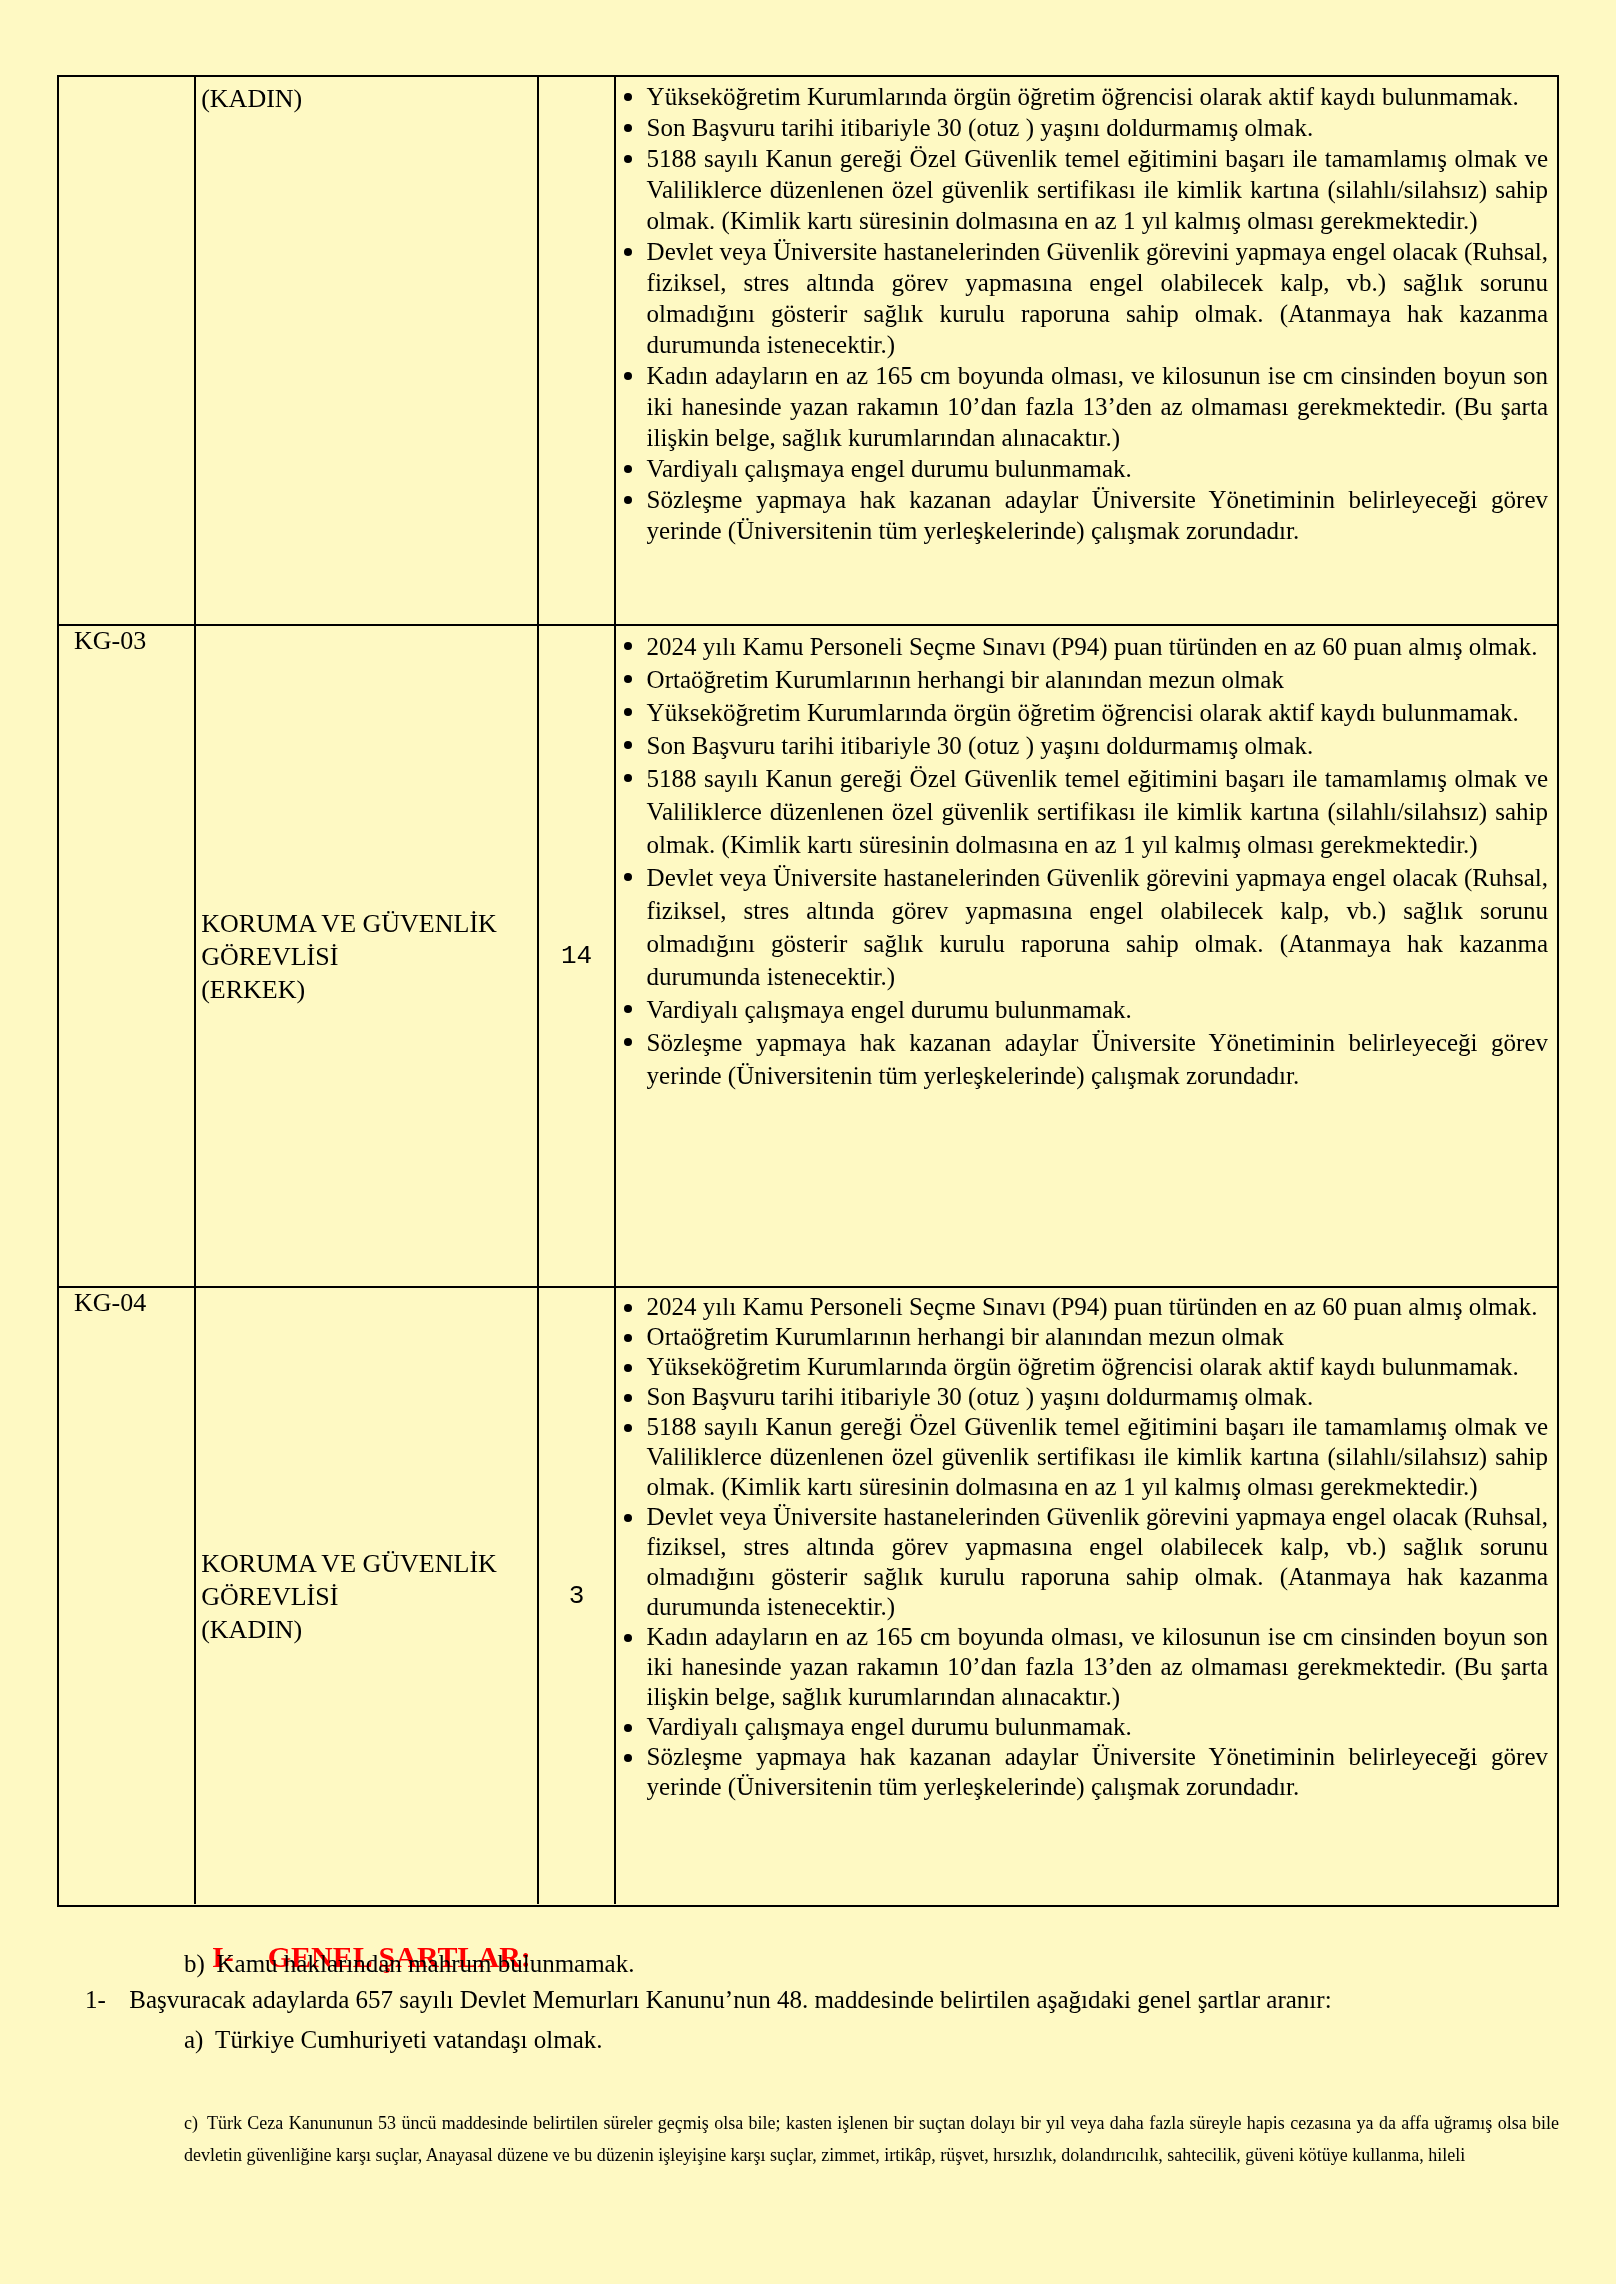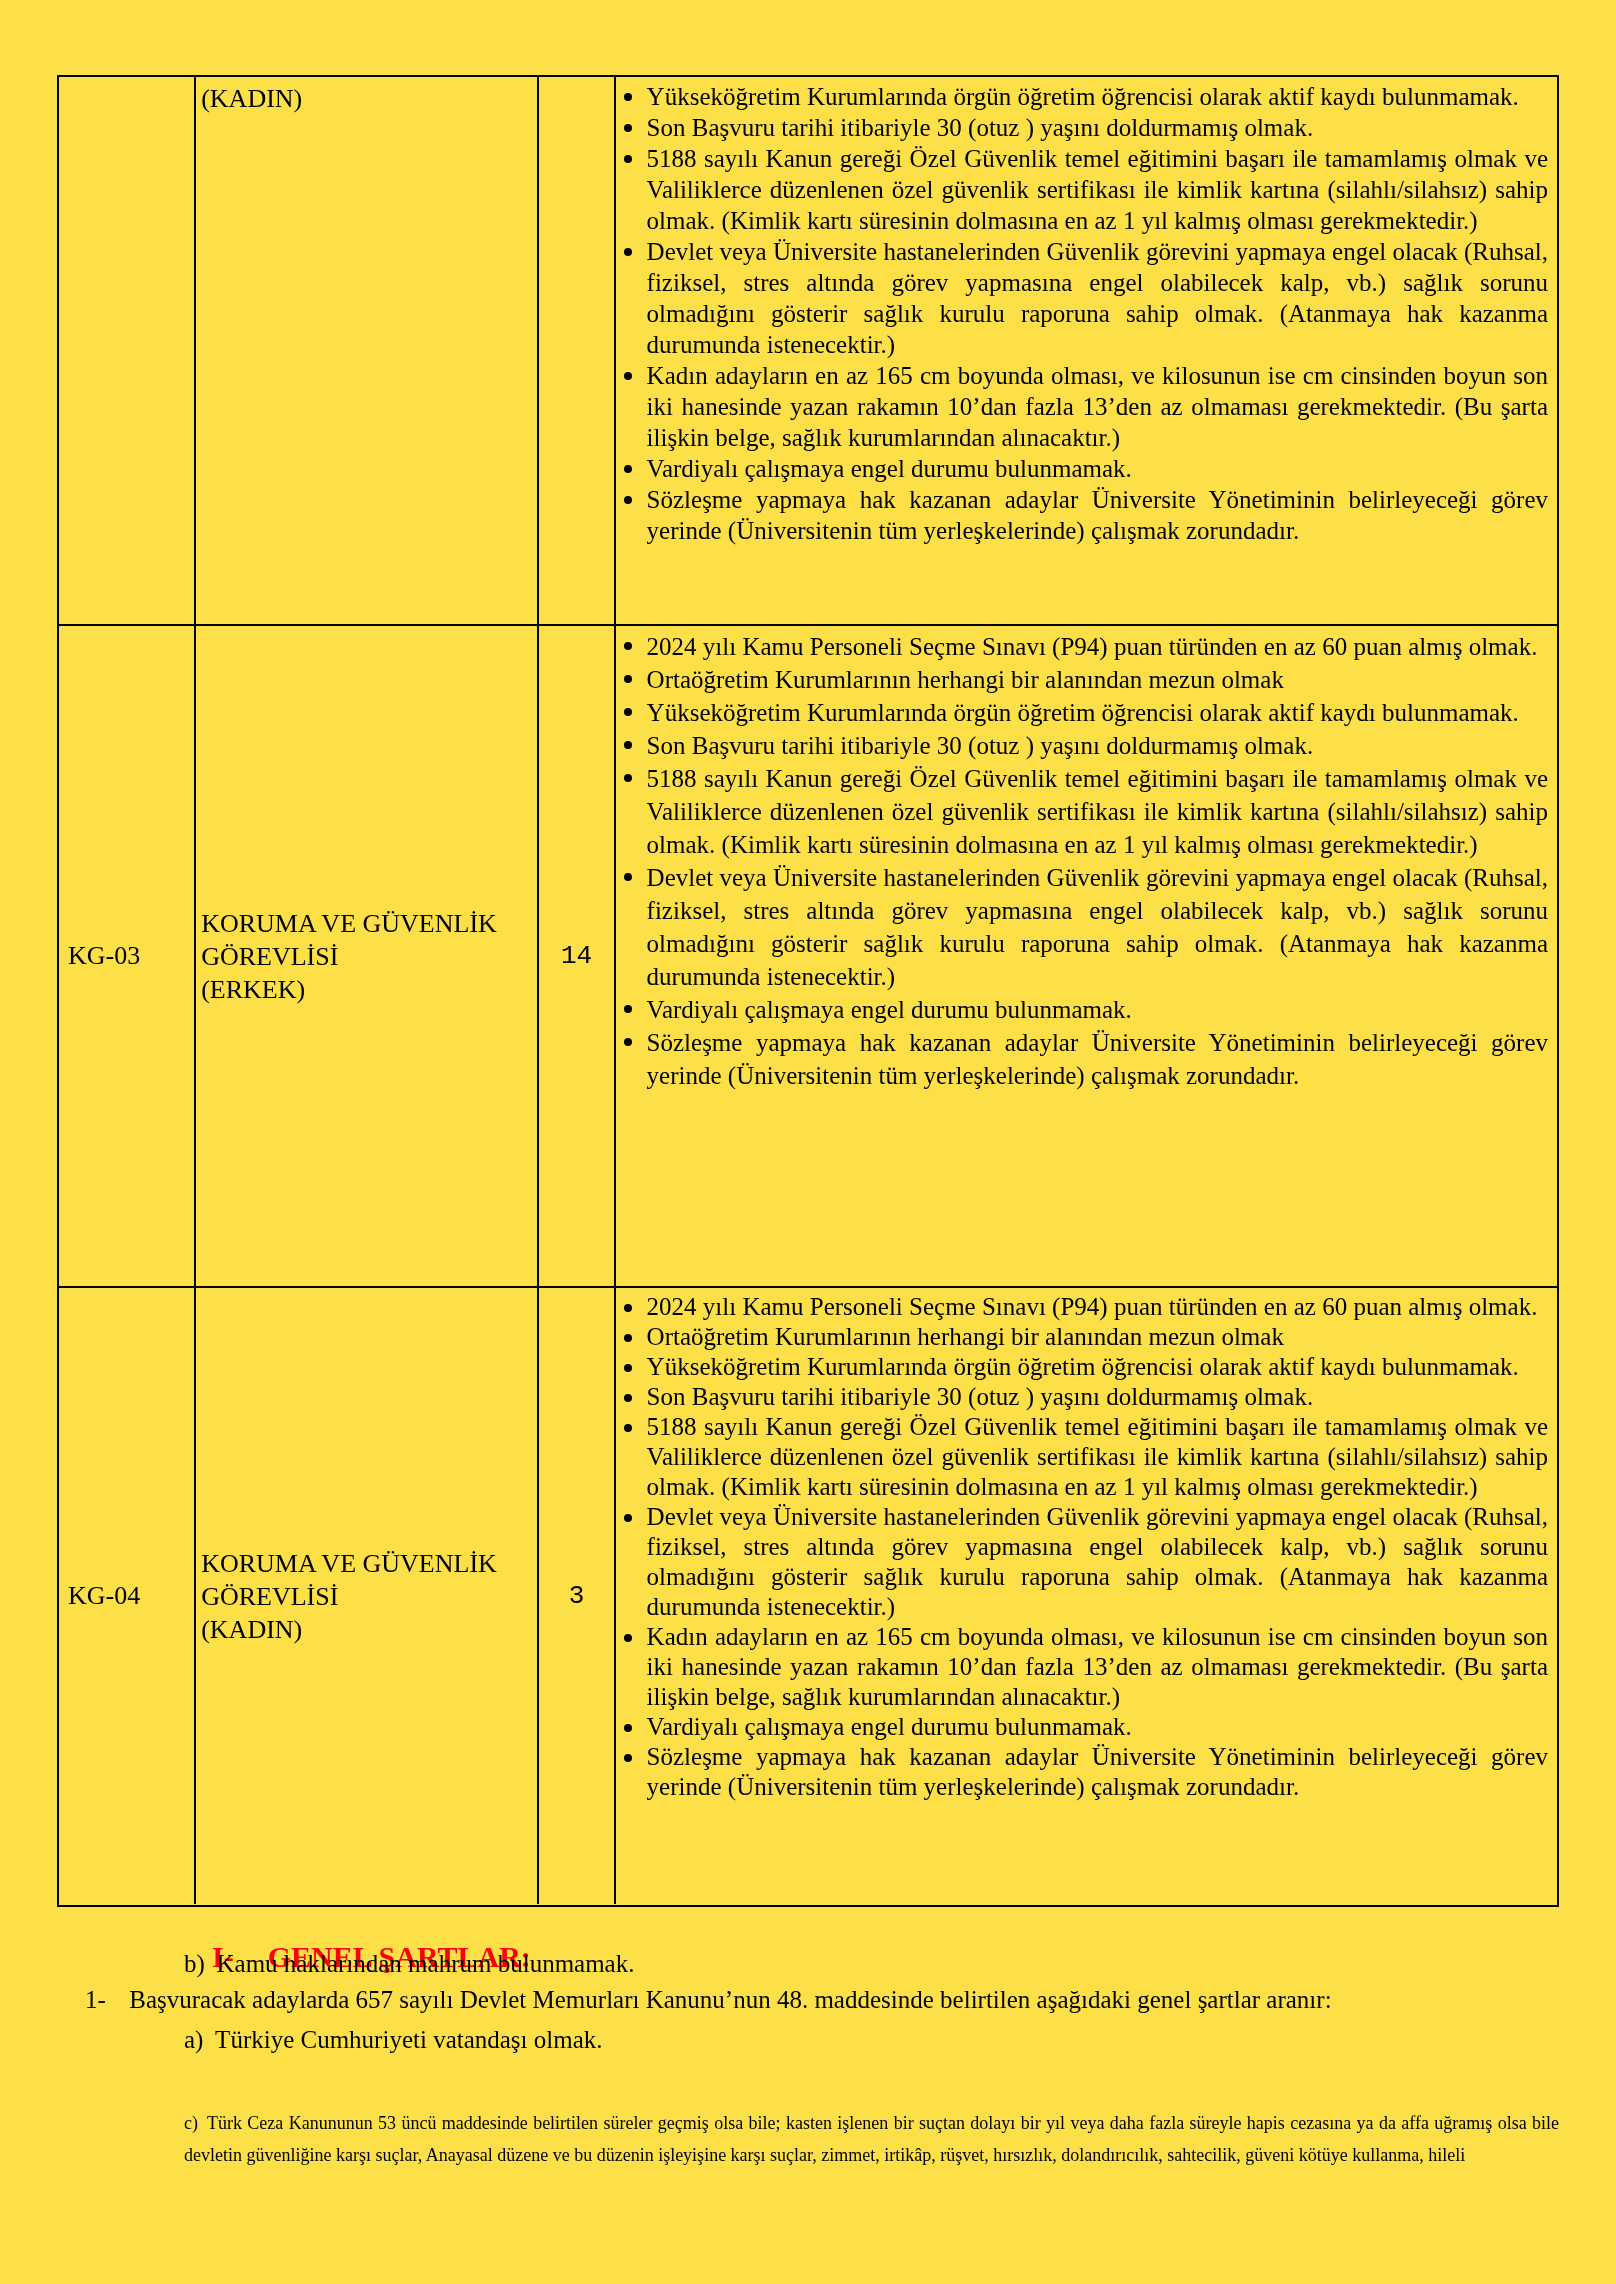--- a/index.html
+++ b/index.html
@@ -1,38 +1,38 @@
 <!DOCTYPE html>
 <html lang="tr" style="font-size:10.4px"><head>
 <meta charset="utf-8">
 <style>
   html,body{margin:0;padding:0;background:#e8e8e8;}
   .page{
     position:relative;
     width:1617px;height:2284px;
-    background:#fde047;
+    background:#fef9c3;
     font-family:"Liberation Serif","DejaVu Serif",serif;
     color:#000000;
     overflow:hidden;
   }
   
   .doc-table{
     position:absolute;left:57px;top:75px;
     width:1502px;height:1832px;
     border:2.6px solid #000;
     box-sizing:border-box;
     display:flex;flex-direction:column;
   }
   .trow{display:flex;box-sizing:border-box;overflow:hidden;}
   .trow.rb{border-bottom:2.6px solid #000;}
   .row0{height:549px;}
   .row1{height:662px;}
   .row2{height:616px;}
   .cell{box-sizing:border-box;overflow:hidden;}
-  .c-code{width:137px;border-right:2.6px solid #000;display:flex;align-items:center;padding-left:9px;font-size:26px;}
+  .c-code{width:137px;border-right:2.6px solid #000;display:flex;padding-left:15px;font-size:26px;}
   .c-title{width:343px;border-right:2.6px solid #000;display:flex;flex-direction:column;justify-content:center;padding-left:5.2px;font-size:26px;line-height:33px;}
   .c-title.top{justify-content:flex-start;padding-top:5.2px;}
   .c-count{width:77px;border-right:2.6px solid #000;display:flex;align-items:center;justify-content:center;font-size:26px;font-family:Liberation Mono, monospace;}
   .c-req{flex:1;padding:3.9px 9px 3.9px 7.8px;}
   ul.req-list{list-style:none;margin:0;padding:0;}
   li.req-item{display:flex;align-items:flex-start;}
   .bullet-dot{width:8.5px;height:8.5px;border-radius:50%;background:#000;flex:none;margin-top:11.7px;}
   .req-text{flex:1;margin-left:14.3px;text-align:justify;font-size:25px;}
   .row0 .req-text{line-height:31px;}
   .row1 .req-text{line-height:33px;}

